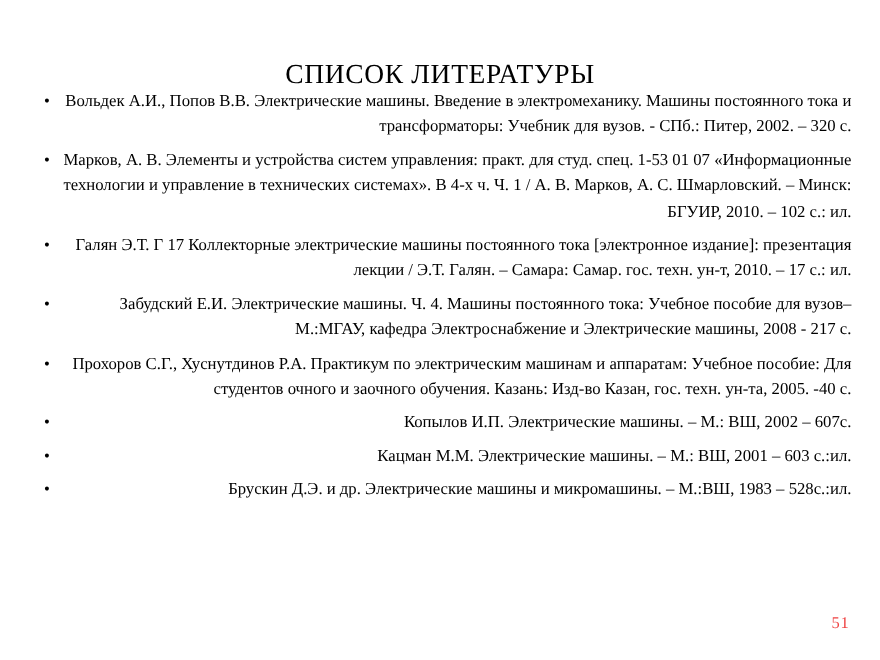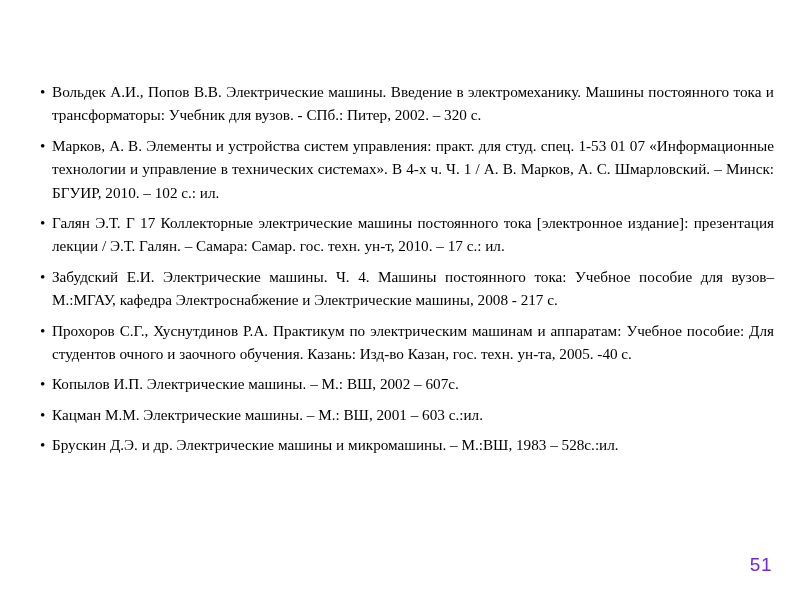--- a/index.html
+++ b/index.html
@@ -81,38 +81,40 @@
     width: 10px;
     font-size: 15.2px;
     line-height: 23.4px;
     text-align: left;
     color: #000000;
     user-select: none;
   }
 
   .ref-text {
     display: block;
+    text-align: right;
   }
 
   
   .page-number {
     position: absolute;
     right: 28px;
     bottom: 24px;
-    font-family: Liberation Sans, sans-serif;
-    font-size: 19px;
-    color: #6d28d9;
+    font-family: Liberation Serif, serif;
+    font-size: 15px;
+    color: #ef4444;
     letter-spacing: 0.5px;
   }
 </style>
 </head>
 <body>
 
 <div class="slide">
 
+  <h1 class="slide-title">СПИСОК ЛИТЕРАТУРЫ</h1>
 
   <ul class="ref-list">
 
     <li class="ref-item">
       <span class="ref-bullet">•</span>
       <span class="ref-text">Вольдек А.И., Попов В.В. Электрические машины. Введение в электромеханику. Машины постоянного тока и трансформаторы: Учебник для вузов. - СПб.: Питер, 2002. – 320 с.</span>
     </li>
 
     <li class="ref-item">
       <span class="ref-bullet">•</span>

